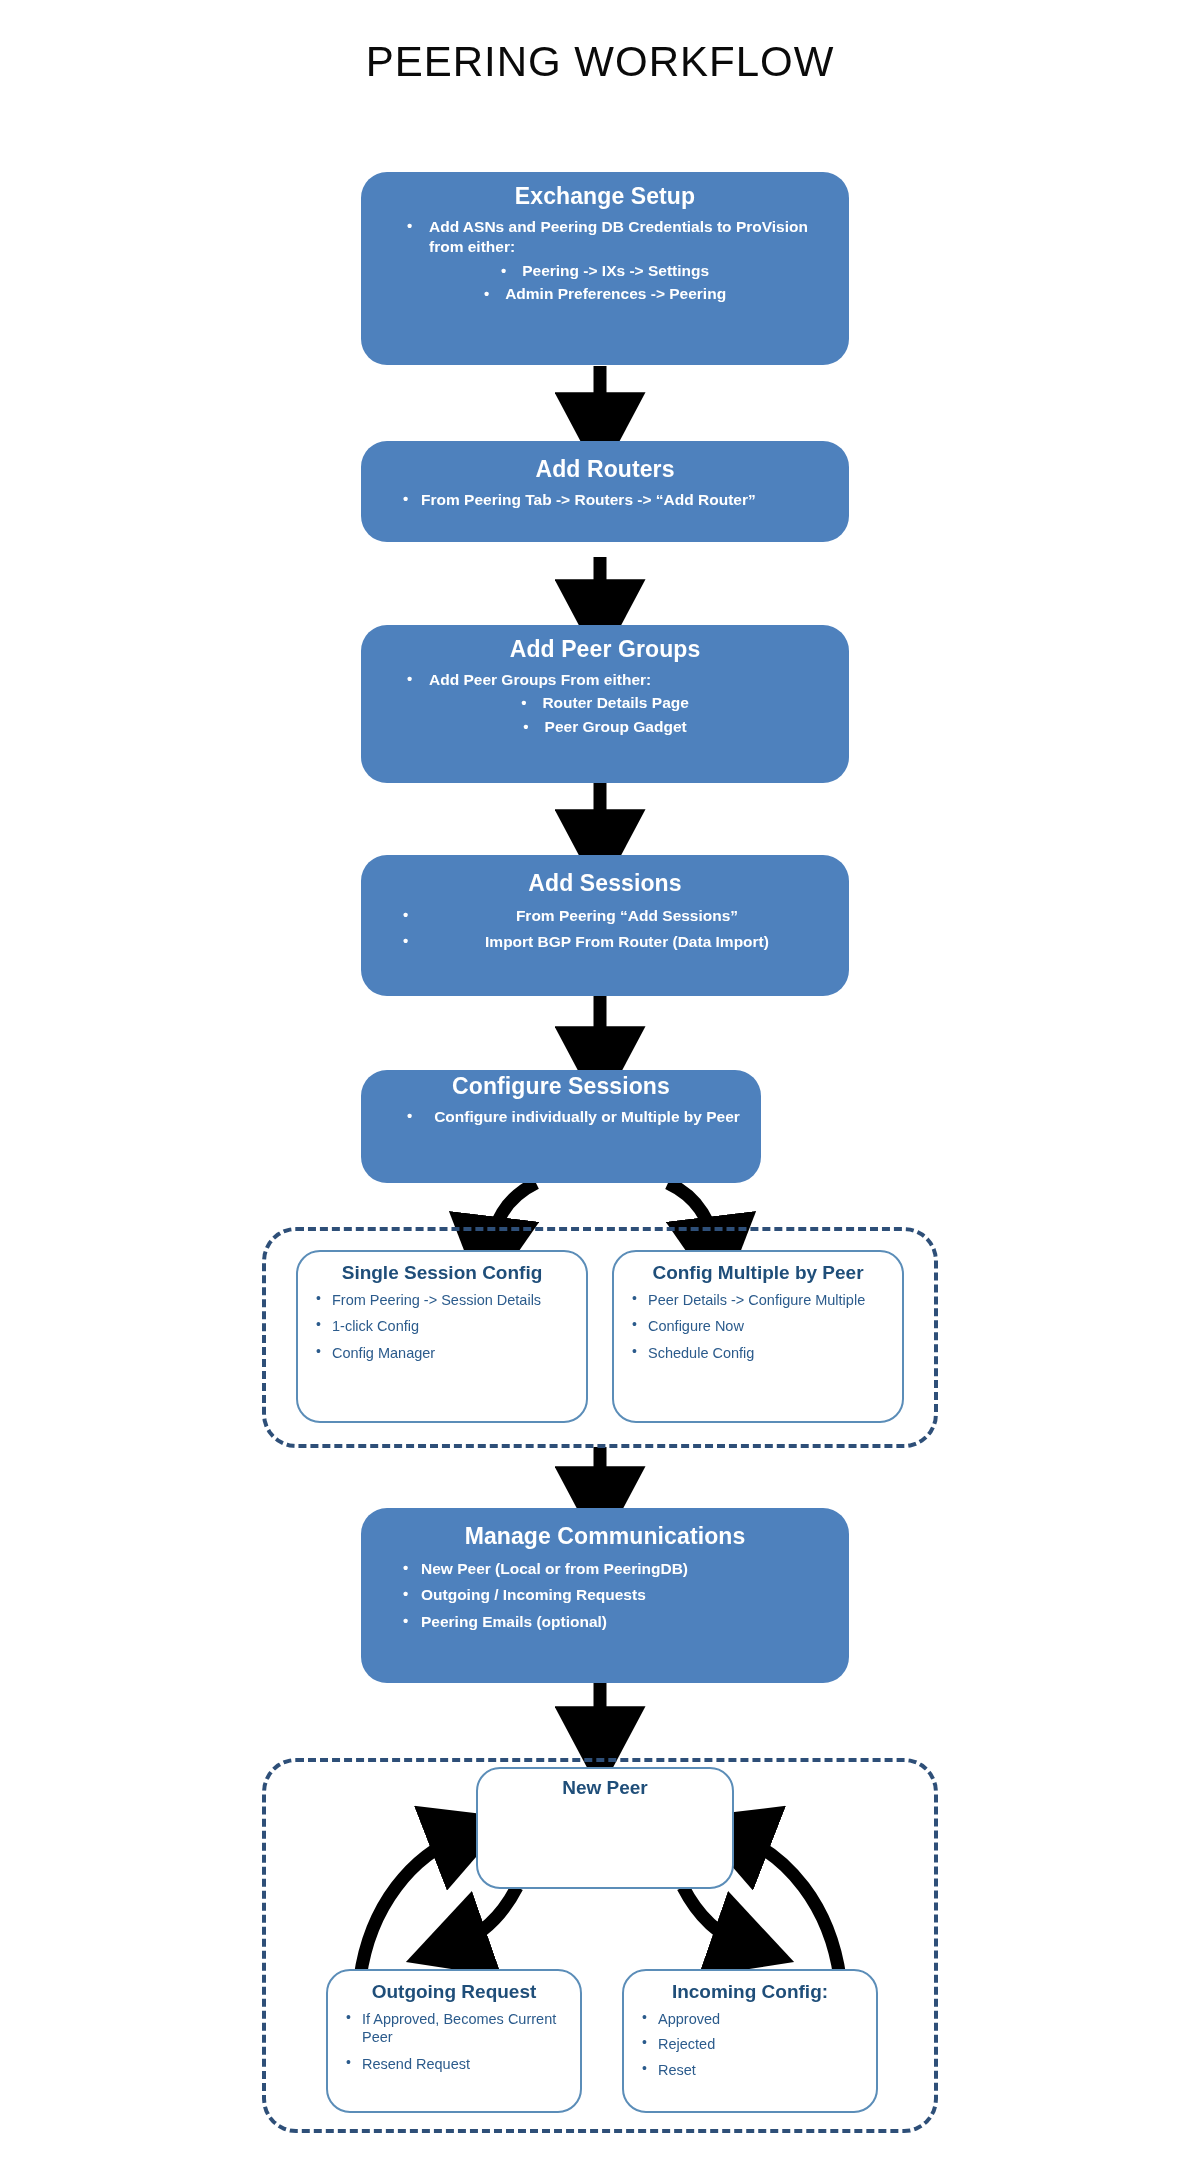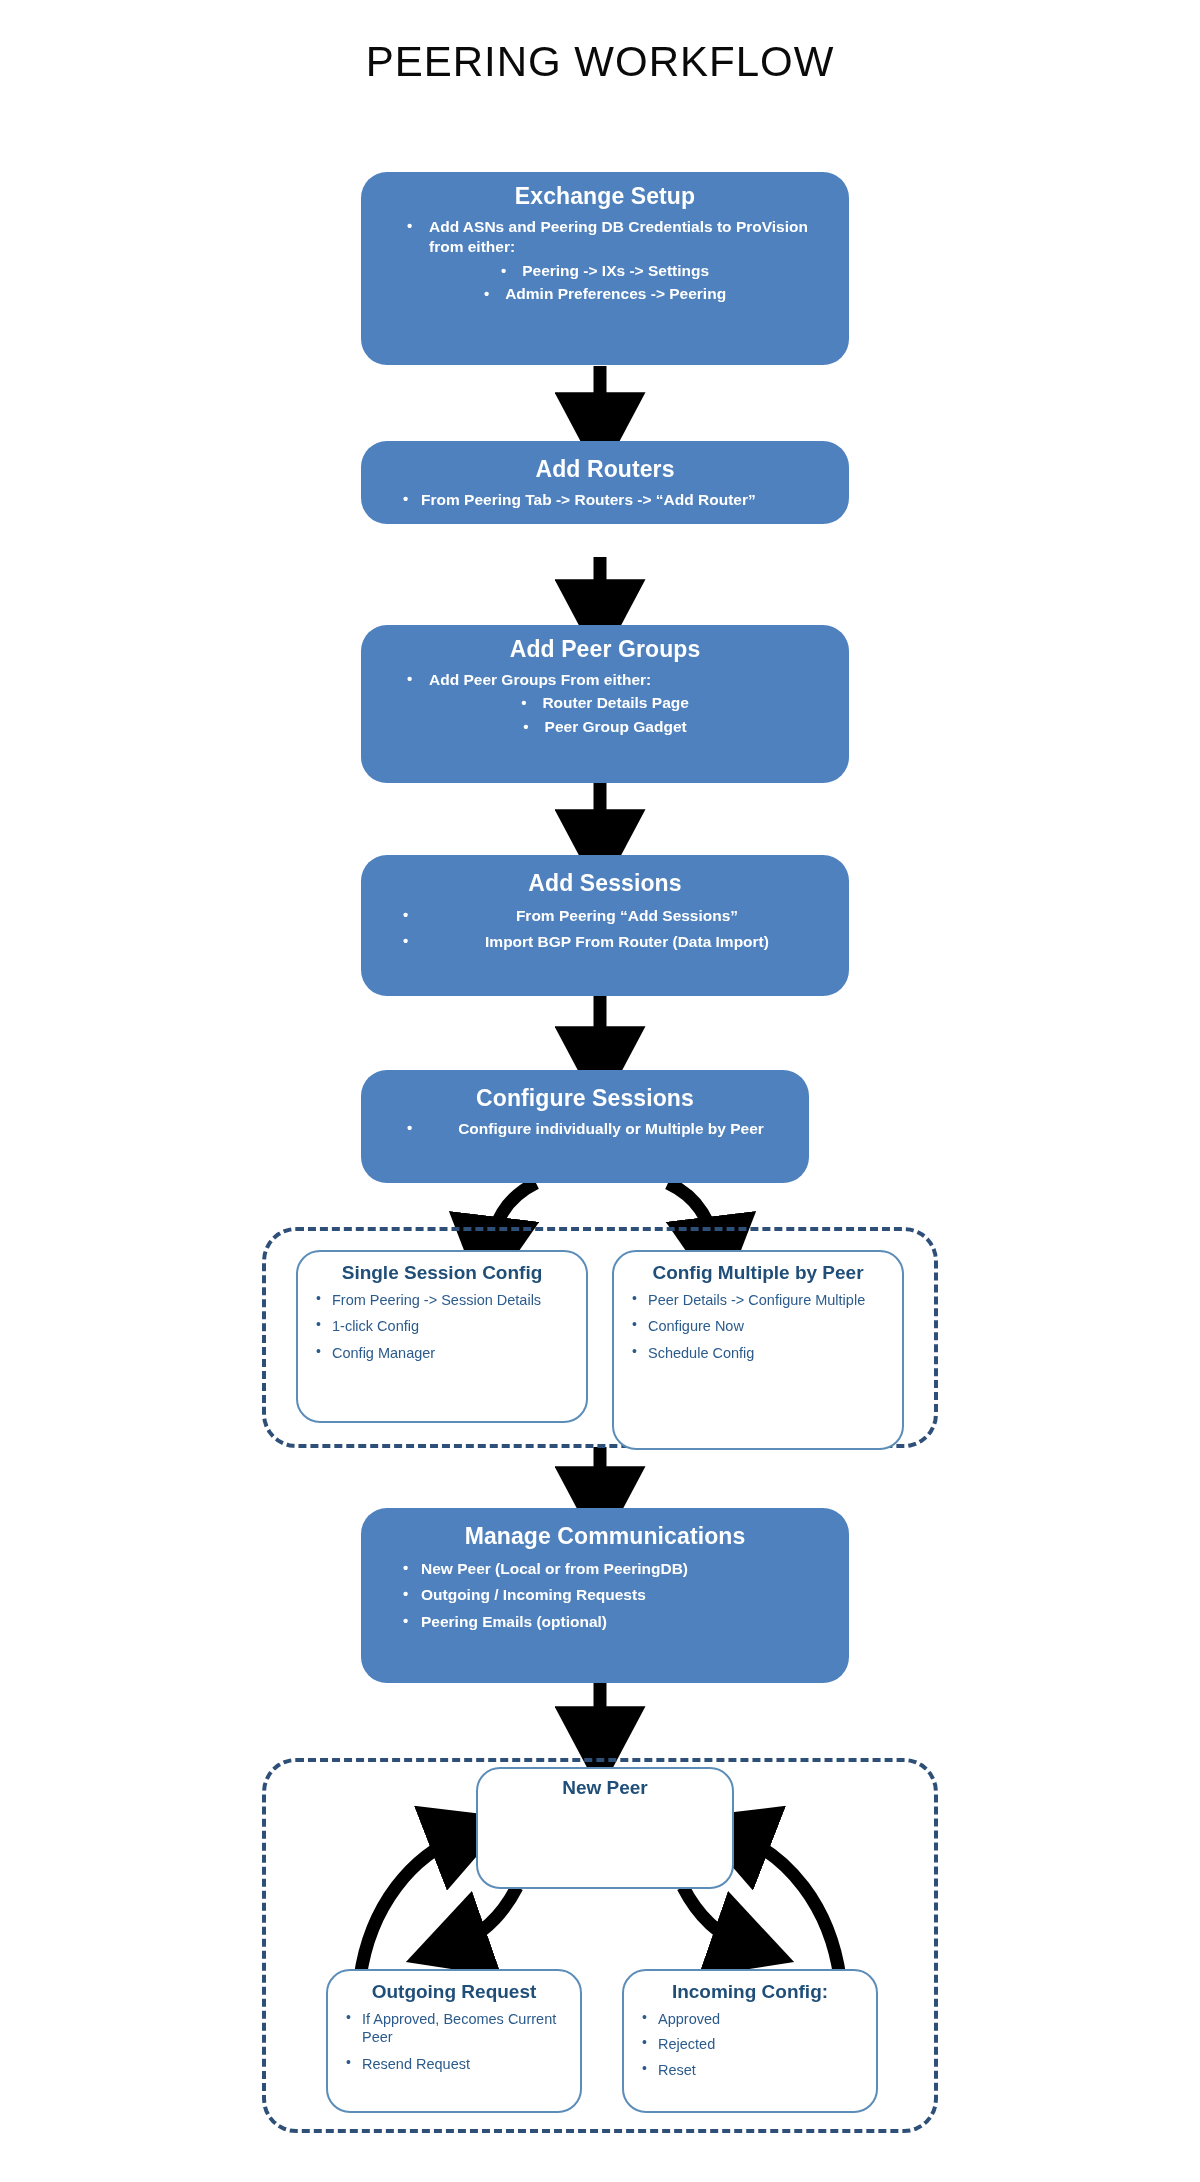--- a/index.html
+++ b/index.html
@@ -200,21 +200,21 @@
     <div class="step-title">Exchange Setup</div>
     <ul class="blist lvl1">
       <li>Add ASNs and Peering DB Credentials to ProVision from either:</li>
     </ul>
     <ul class="blist sub">
       <li>Peering -&gt; IXs -&gt; Settings</li>
       <li>Admin Preferences -&gt; Peering</li>
     </ul>
   </div>
 
-  <div class="step" style="left:361px; top:441px; width:488px; height:83px; padding-top:14px;">
+  <div class="step" style="left:361px; top:441px; width:488px; height:101px; padding-top:14px;">
     <div class="step-title">Add Routers</div>
     <ul class="blist" style="padding-left:22px;">
       <li>From Peering Tab -&gt; Routers -&gt; “Add Router”</li>
     </ul>
   </div>
 
   <div class="step" style="left:361px; top:625px; width:488px; height:158px;">
     <div class="step-title">Add Peer Groups</div>
     <ul class="blist lvl1">
       <li>Add Peer Groups From either:</li>
@@ -226,39 +226,39 @@
   </div>
 
   <div class="step" style="left:361px; top:855px; width:488px; height:141px; padding-top:14px;">
     <div class="step-title">Add Sessions</div>
     <ul class="blist" style="padding-left:22px; margin-top:8px;text-align:center;">
       <li style="margin-bottom:6px;">From  Peering “Add Sessions”</li>
       <li>Import BGP From Router (Data Import)</li>
     </ul>
   </div>
 
-  <div class="step" style="left:361px; top:1070px; width:448px; height:113px; padding-top:14px;">
+  <div class="step" style="left:361px; top:1070px; width:400px; height:113px; padding-top:2px;">
     <div class="step-title">Configure Sessions</div>
     <ul class="blist lvl1" style="margin-top:4px;text-align:center;">
       <li>Configure individually or Multiple by Peer</li>
     </ul>
   </div>
 
   <div class="dashed-group" style="left:262px; top:1227px; width:676px; height:221px;"></div>
 
   <div class="subcard" style="left:296px; top:1250px; width:292px; height:173px;">
     <div class="subcard-title">Single Session Config</div>
     <ul class="sublist">
       <li>From Peering -&gt; Session Details</li>
       <li>1-click Config</li>
       <li>Config Manager</li>
     </ul>
   </div>
 
-  <div class="subcard" style="left:612px; top:1250px; width:292px; height:200px;">
+  <div class="subcard" style="left:612px; top:1250px; width:292px; height:173px;">
     <div class="subcard-title">Config Multiple by Peer</div>
     <ul class="sublist">
       <li>Peer Details -&gt; Configure Multiple</li>
       <li>Configure Now</li>
       <li>Schedule Config</li>
     </ul>
   </div>
 
   <div class="step" style="left:361px; top:1508px; width:488px; height:175px; padding-top:14px;">
     <div class="step-title">Manage Communications</div>

